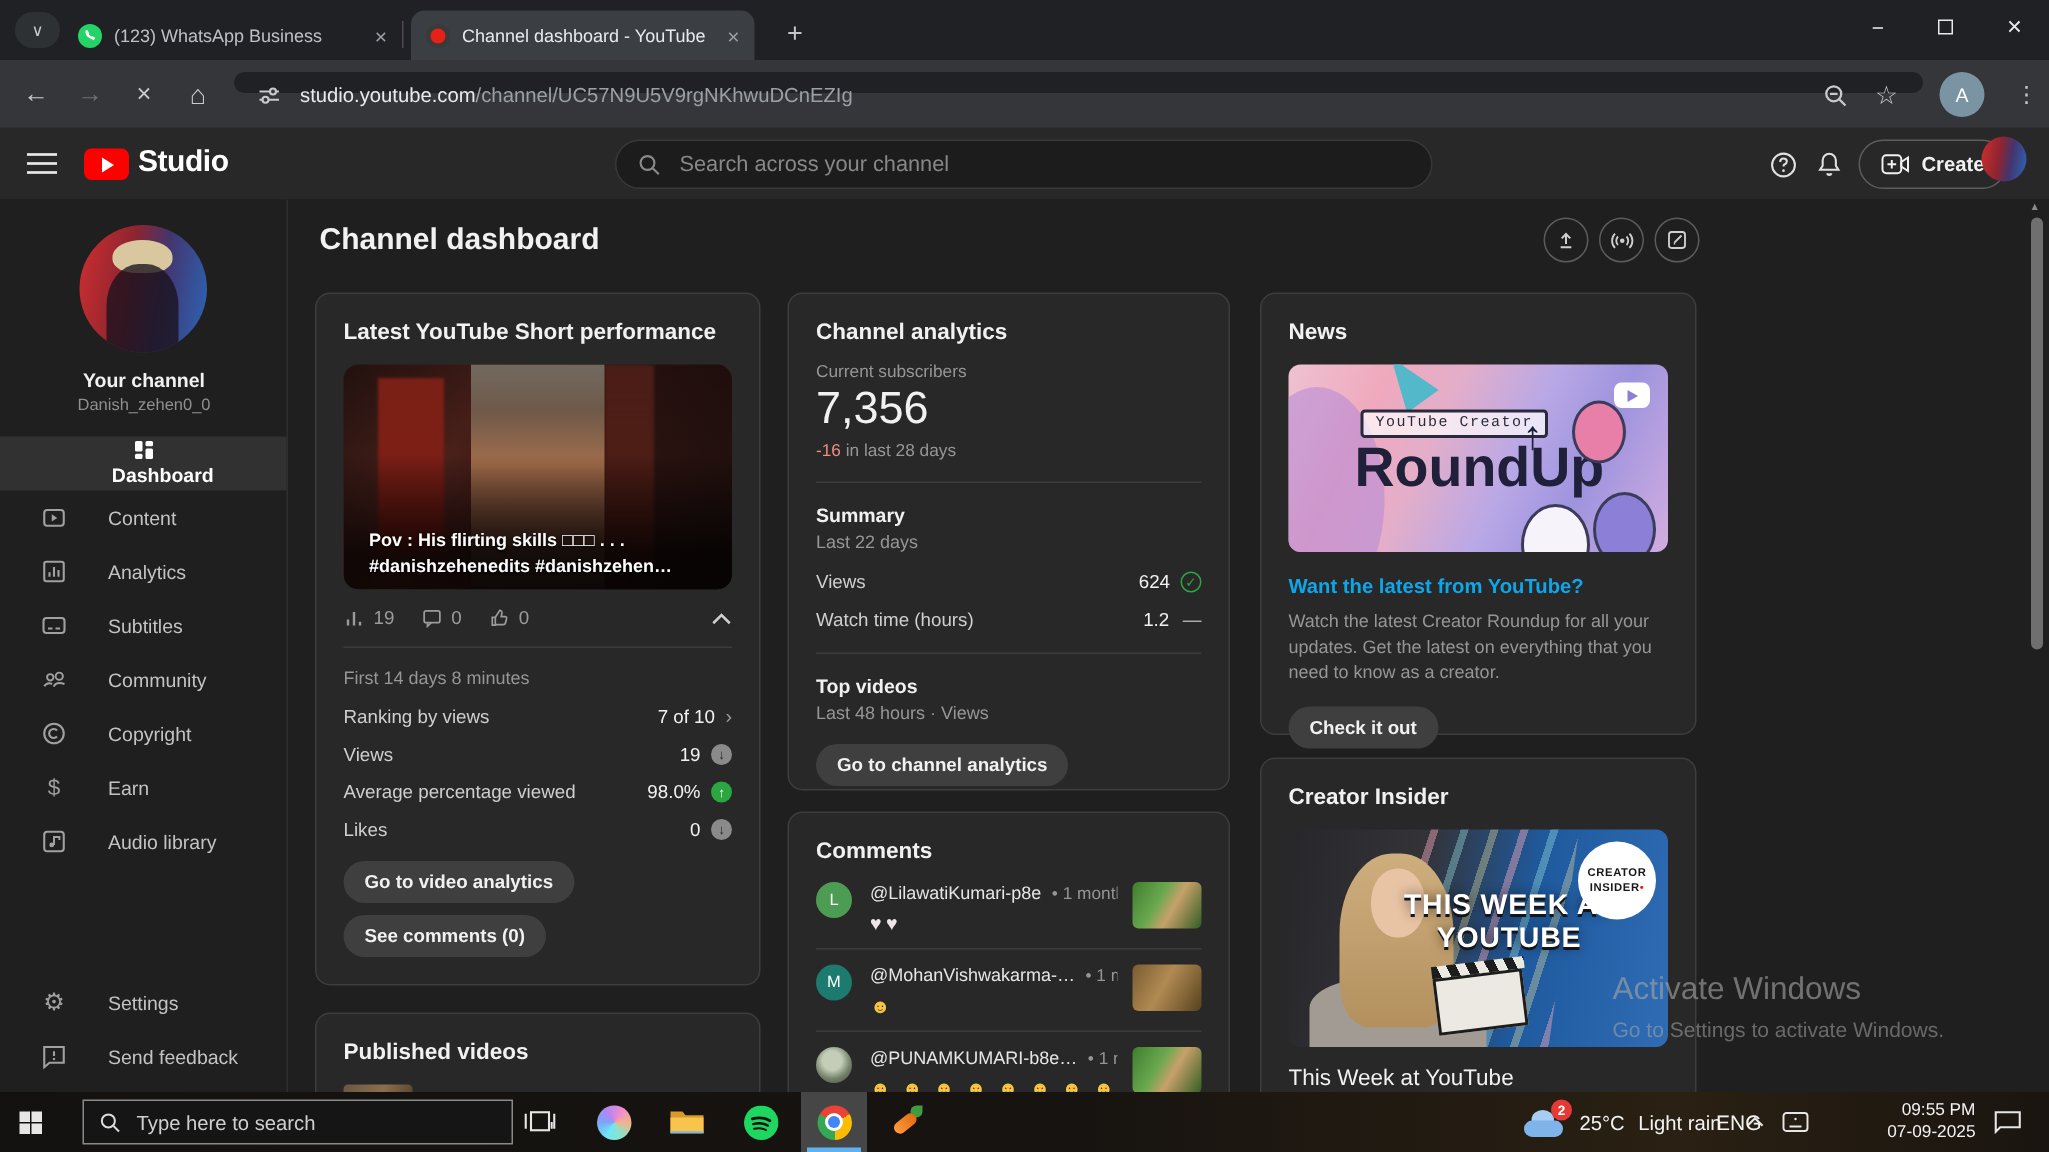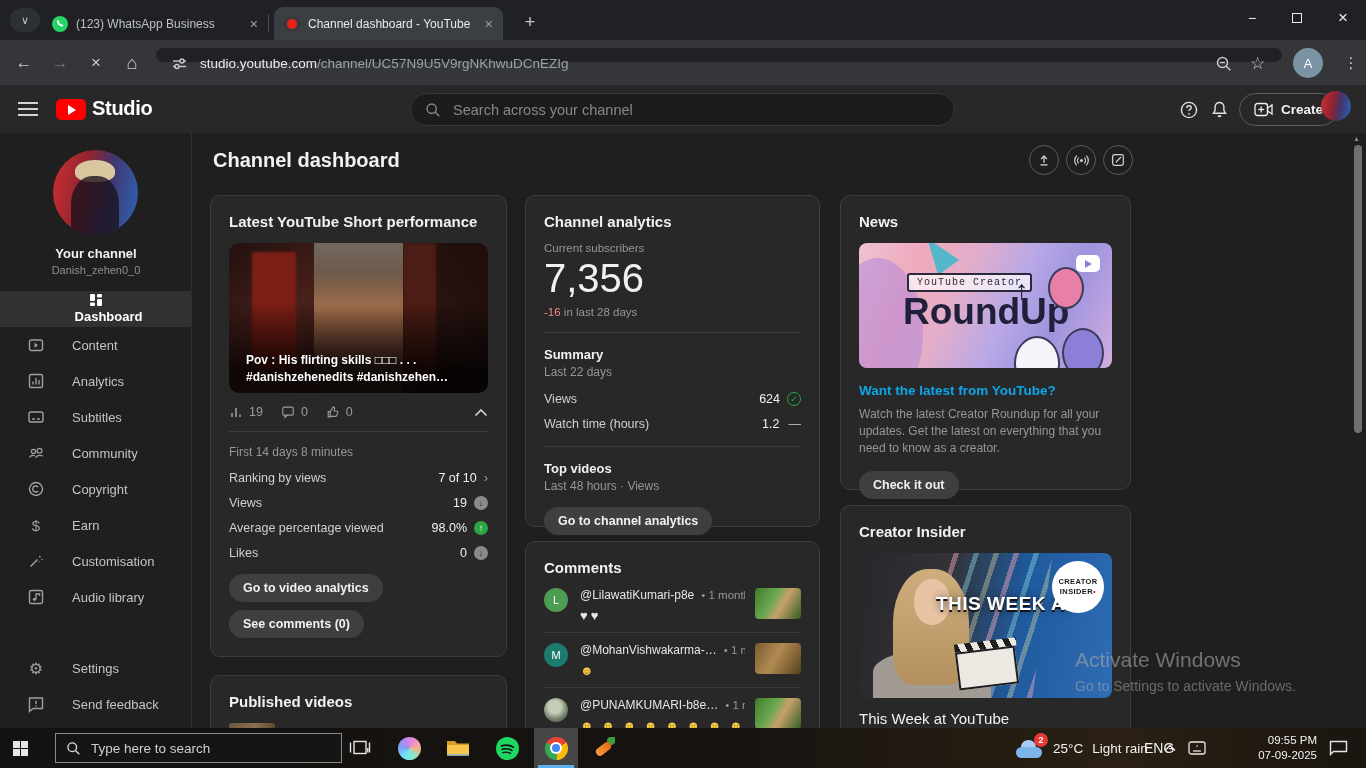--- a/index.html
+++ b/index.html
@@ -82,21 +82,21 @@
   .micon.down { background:#8a8a8a; color:#222; }
   .micon.up { background:#2ba640; color:#fff; }
   .mchev { margin-left:7px; color:#9b9b9b; font-size:13px; }
   .okring { width:14px; height:14px; border:1.5px solid #2ba640; border-radius:50%; color:#2ba640; font-size:9px; display:flex; align-items:center; justify-content:center; margin-left:7px; flex:none; }
   .dash { margin-left:9px; color:#bdbdbd; }
   .pill-btn { display:inline-block; width:fit-content; background:#3f3f3f; border-radius:16px; padding:7px 14px; font-size:12.5px; font-weight:700; color:#f1f1f1; }
   .mt14 { margin-top:14px; } .mt8 { margin-top:8px; display:block; }
 
   
   .sub-label { margin-top:12px; font-size:11.5px; color:#969696; }
-  .sub-value { margin-top:2px; font-size:40px; color:#f1f1f1; }
+  .sub-value { margin-top:2px; font-size:30px; color:#f1f1f1; }
   .sub-delta { margin-top:5px; font-size:11.5px; color:#969696; }
   .sub-delta .neg { color:#f28b82; }
   .sec-h { margin-top:14px; font-size:13px; font-weight:700; color:#f1f1f1; }
   .sec-sub { margin-top:3px; font-size:12px; color:#969696; }
 
   
   .crow { display:flex; margin-top:9px; padding-top:10px; border-top:1px solid #3a3a3a; }
   .crow.first { border-top:none; padding-top:6px; margin-top:6px; }
   .cavatar { width:24px; height:24px; border-radius:50%; flex:none; display:flex; align-items:center; justify-content:center; font-size:11px; color:#fff; }
   .cav-g { background:#4c9c53; } .cav-t { background:#1d7a6e; }
@@ -354,31 +354,20 @@
               </svg>
             </span>
           <span>Copyright</span>
         </div>
         <div class="snav-item">
           <span class="ico" style="color:#a0a0a0;font-size:15px;">$</span>
           <span>Earn</span>
         </div>
         <div class="snav-item">
           <span class="ico">
-              <svg width="18" height="18" viewBox="0 0 18 18" fill="none" stroke="#a0a0a0" stroke-width="1.5">
-                <line x1="3.5" y1="14.5" x2="10.5" y2="7.5"></line>
-                <circle cx="12.8" cy="4.6" r=".9" fill="#a0a0a0" stroke="none"></circle>
-                <circle cx="15" cy="7.4" r=".7" fill="#a0a0a0" stroke="none"></circle>
-                <circle cx="12.2" cy="9.6" r=".6" fill="#a0a0a0" stroke="none"></circle>
-              </svg>
-            </span>
-          <span>Customisation</span>
-        </div>
-        <div class="snav-item">
-          <span class="ico">
               <svg width="18" height="18" viewBox="0 0 18 18" fill="none" stroke="#a0a0a0" stroke-width="1.4">
                 <rect x="2.5" y="2.5" width="13" height="13" rx="2"></rect>
                 <circle cx="7.5" cy="11.3" r="1.6" fill="#a0a0a0" stroke="none"></circle>
                 <path d="M9 11.3 V6 h3.6 v2" stroke-width="1.3"></path>
               </svg>
             </span>
           <span>Audio library</span>
         </div>
       </div>
       <div class="snav2">
@@ -566,20 +555,21 @@
     <div class="card" id="card-insider" style="left:840px;top:372px;width:291px;height:240px;">
       <div class="card-h">Creator Insider</div>
       <div class="ins-thumb">
         <span class="ins-stripes"></span>
         <span class="ins-body"></span>
         <span class="ins-hair"></span>
         <span class="ins-face"></span>
         <span class="ins-clap"></span>
         <div class="ins-text">
           <div>THIS WEEK AT</div>
+          <div>YOUTUBE</div>
         </div>
         <div class="ins-badge">
           <span>CREATOR</span>
           <span><span>INSIDER</span><span class="dot">•</span></span>
         </div>
       </div>
       <div class="ins-cap">This Week at YouTube</div>
     </div>
 
     <div class="wm">

